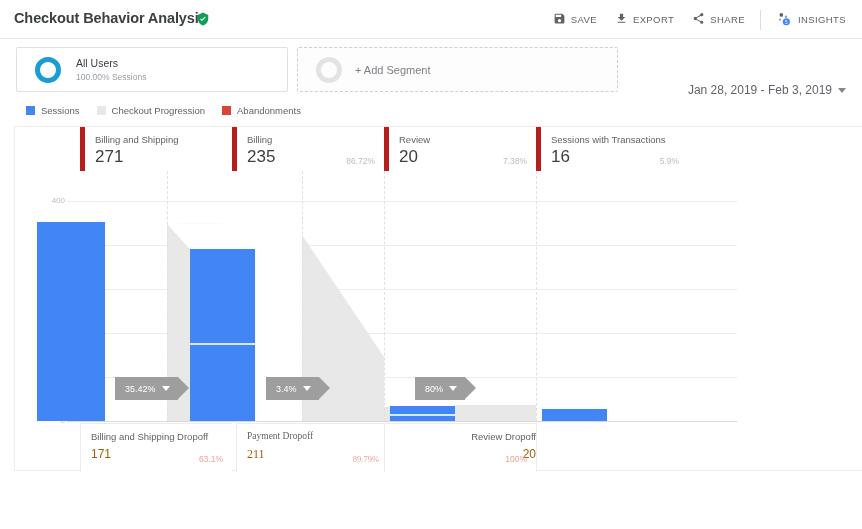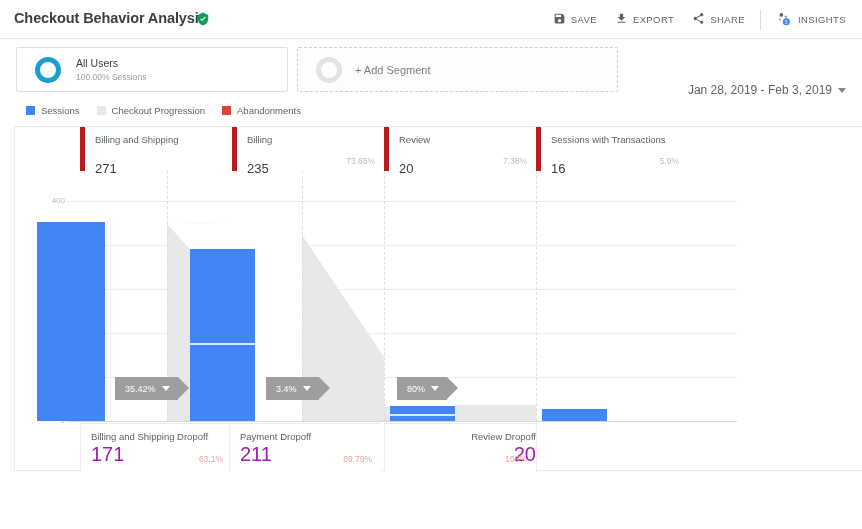--- a/index.html
+++ b/index.html
@@ -177,24 +177,24 @@
     box-sizing: border-box;
     padding: 7px 0 0 10px;
   }
   .step-head .label {
     font-size: 9.5px;
     color: #5f6368;
     display: block;
     line-height: 11px;
   }
   .step-head .value {
-    font-size: 13px;
+    font-size: 17px;
     color: #3c4043;
     display: block;
-    margin-top: 14px;
+    margin-top: 2px;
     line-height: 20px;
     font-weight: 400;
   }
   .step-head .pct {
     position: absolute;
     right: 9px; bottom: 5px;
     font-size: 8.5px;
     color: #bdbdbd;
   }
 
@@ -294,21 +294,21 @@
     border-left: 1px solid #ececec;
     border-top: 1px solid #ececec;
     box-sizing: border-box;
     padding: 7px 0 0 10px;
     background: #ffffff;
   }
   .dropoff-cell .label {
     font-size: 9.5px; color: #5f6368; display: block; line-height: 11px;
   }
   .dropoff-cell .value {
-    font-size: 20px; color: #a21caf; display: block; margin-top: 2px; line-height: 20px;
+    font-size: 12px; color: #a16207; display: block; margin-top: 2px; line-height: 20px;
   }
   .dropoff-cell .pct {
     position: absolute;
     right: 9px; bottom: 8px;
     font-size: 8.5px;
     color: #eba29a;
   }
   .dropoff-end-border {
     position: absolute;
     top: 0; height: 49px;
@@ -412,21 +412,21 @@
   <div class="panel">
 
     <div class="steps-header">
       <div class="step-head" style="left:65px; width:152px;">
         <span class="label">Billing and Shipping</span>
         <span class="value">271</span>
       </div>
       <div class="step-head" style="left:217px; width:152px;">
         <span class="label">Billing</span>
         <span class="value">235</span>
-        <span class="pct">73.65%</span>
+        <span class="pct">86.72%</span>
       </div>
       <div class="step-head" style="left:369px; width:152px;">
         <span class="label">Review</span>
         <span class="value">20</span>
         <span class="pct">7.38%</span>
       </div>
       <div class="step-head" style="left:521px; width:152px;">
         <span class="label">Sessions with Transactions</span>
         <span class="value">16</span>
         <span class="pct">5.9%</span>
@@ -483,21 +483,21 @@
         <span class="mini-caret"></span>
         <span class="arrowhead"></span>
       </div>
 
       <div class="flow-badge" style="left:251px; top:206px;">
         <span>3.4%</span>
         <span class="mini-caret"></span>
         <span class="arrowhead"></span>
       </div>
 
-      <div class="flow-badge" style="left:382px; top:206px;">
+      <div class="flow-badge" style="left:400px; top:206px;">
         <span>80%</span>
         <span class="mini-caret"></span>
         <span class="arrowhead"></span>
       </div>
     </div>
 
     <div class="arrows-strip">
       <div class="red-arrow" style="left:80px;">
         <svg width="26" height="26" viewBox="0 0 24 24" fill="#db4437">
           <path d="M9 2h6v10h5l-8 9-8-9h5z"></path>
@@ -514,21 +514,21 @@
         </svg>
       </div>
     </div>
 
     <div class="dropoff-row">
       <div class="dropoff-cell" style="left:65px; width:152px;">
         <span class="label">Billing and Shipping Dropoff</span>
         <span class="value">171</span>
         <span class="pct">63.1%</span>
       </div>
-      <div class="dropoff-cell" style="left:214px; width:152px;">
+      <div class="dropoff-cell" style="left:221px; width:152px;font-family:Liberation Serif, serif;">
         <span class="label">Payment Dropoff</span>
         <span class="value">211</span>
         <span class="pct">89.79%</span>
       </div>
       <div class="dropoff-cell" style="left:369px; width:152px;text-align:right;">
         <span class="label">Review Dropoff</span>
         <span class="value">20</span>
         <span class="pct">100%</span>
       </div>
       <div class="dropoff-end-border" style="left:521px;"></div>

